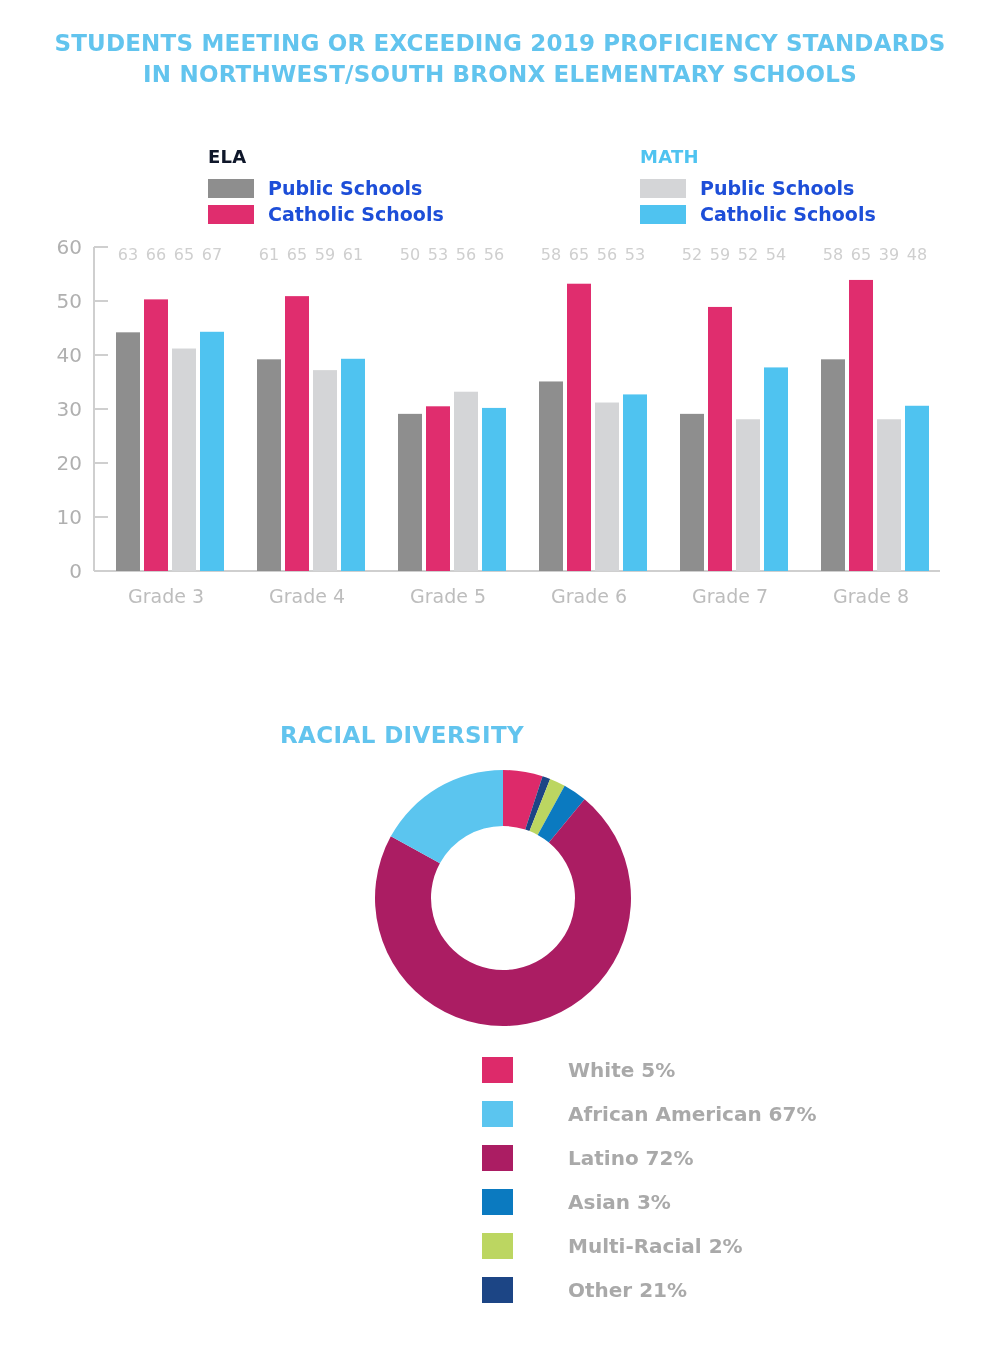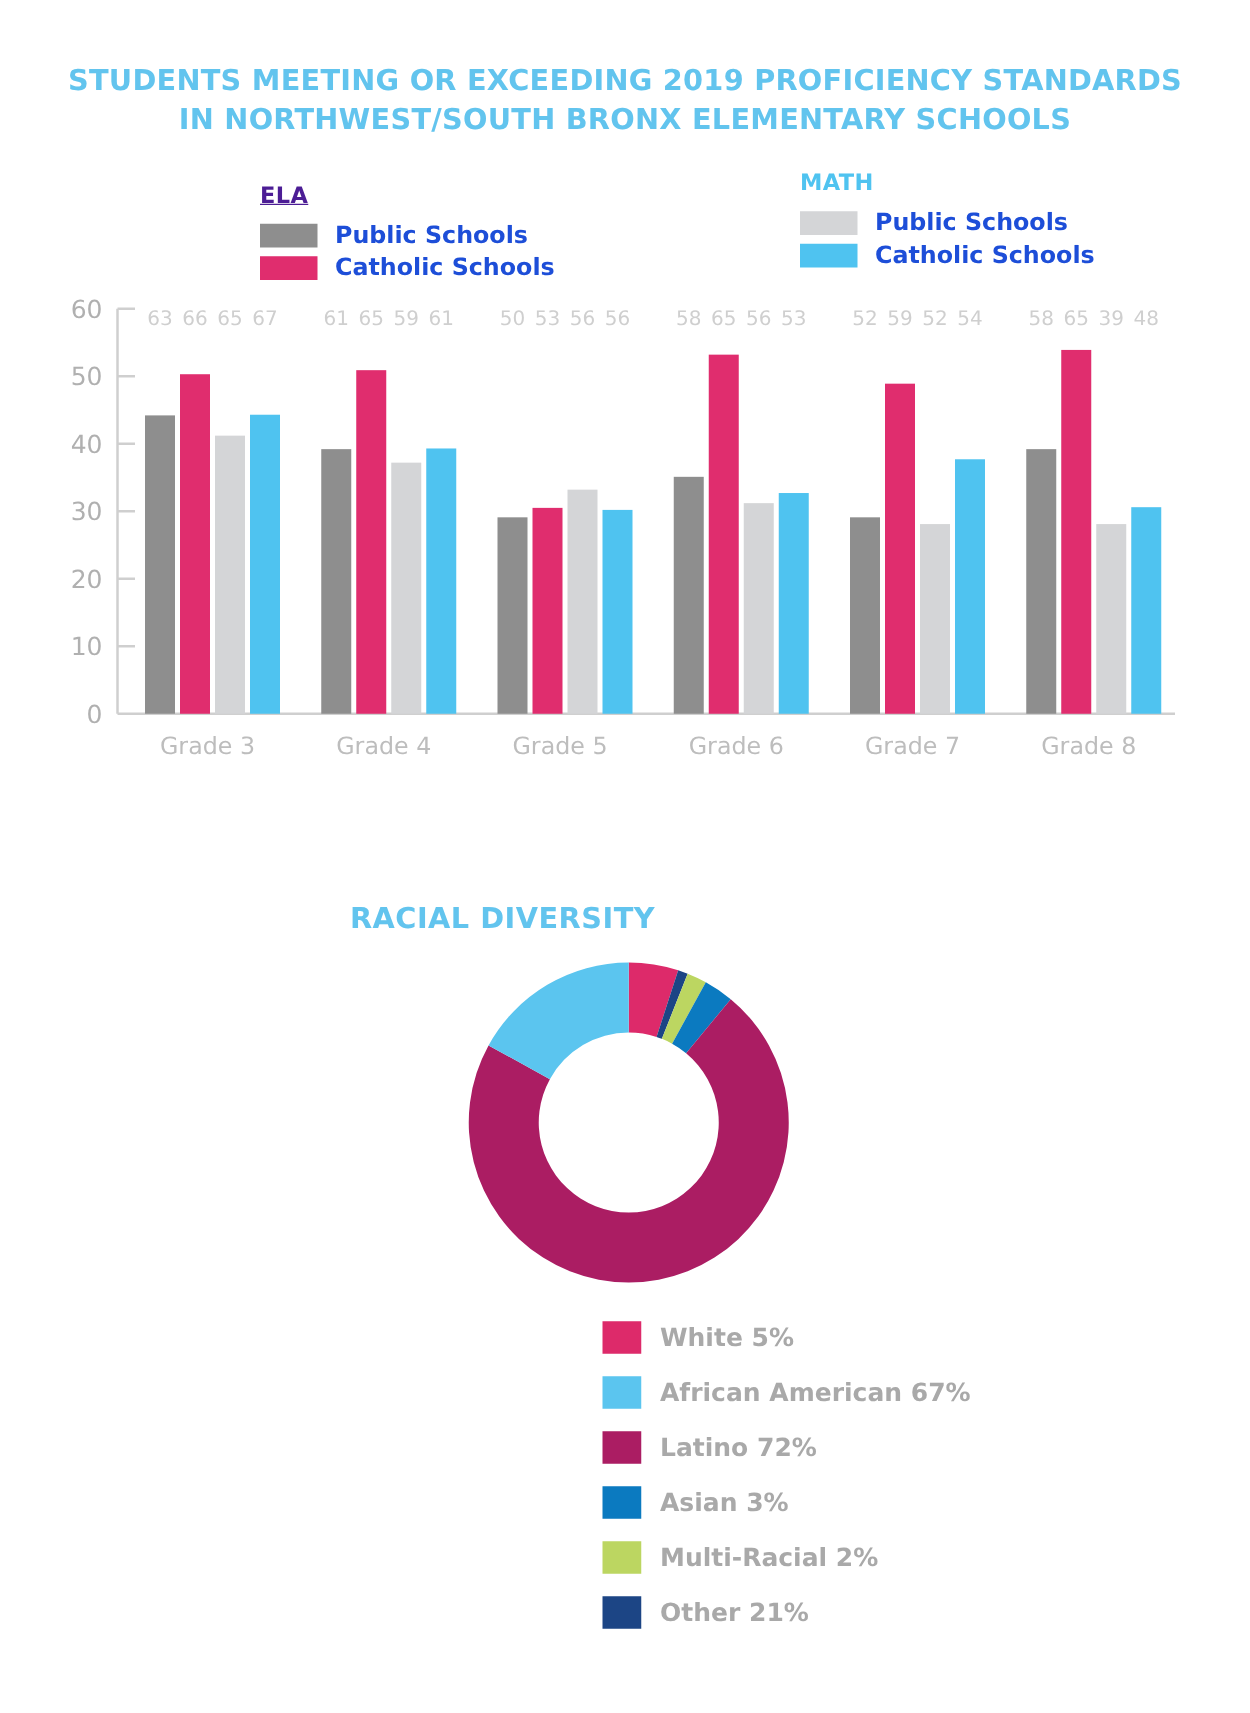--- a/index.html
+++ b/index.html
@@ -5,33 +5,33 @@
   html,body{margin:0;padding:0;}
   body{
     width:1000px;height:1370px;background:#ffffff;
     font-family:"DejaVu Sans","Liberation Sans",sans-serif;
     overflow:hidden;position:relative;
   }
   .page{position:absolute;inset:0;}
 
   
   .title{
-    position:absolute;top:50px;left:0;width:1000px;
+    position:absolute;top:28px;left:0;width:1000px;
     text-align:center;color:#62c4ee;
     font-size:23px;font-weight:bold;line-height:31px;
     letter-spacing:.2px;
   }
 
   
   .legend-block{position:absolute;}
   .legend-head{
     font-size:18px;font-weight:bold;letter-spacing:.3px;
     margin-bottom:8px;
   }
-  .legend-head.ela{color:#4c1d95;text-decoration:underline;}
+  .legend-head.ela{color:#0f172a;}
   .legend-head.math{color:#4fc3f0;}
   .legend-row{display:flex;align-items:center;height:26px;}
   .legend-swatch{width:46px;height:19px;display:block;}
   .legend-text{
     margin-left:14px;color:#1d4ed8;font-size:19px;font-weight:bold;
     white-space:nowrap;
   }
 
   
   .chart{position:absolute;left:0;top:236px;width:1000px;height:400px;}
@@ -51,21 +51,21 @@
   }
 
   
   .donut-title{
     position:absolute;top:722px;left:0;width:804px;text-align:center;
     color:#62c4ee;font-size:23px;font-weight:bold;letter-spacing:.4px;
   }
   .donut-wrap{position:absolute;left:0;top:760px;width:1000px;height:280px;}
 
   .pie-legend{position:absolute;left:482px;top:1048px;}
-  .pie-legend-row{display:flex;align-items:center;height:44px;}
+  .pie-legend-row{display:flex;align-items:center;height:44px;gap:40px;}
   .pie-swatch{width:31px;height:26px;display:block;flex:none;}
   .pie-text{
     margin-left:15px;color:#a9a9a9;font-size:20px;font-weight:bold;
     white-space:nowrap;
   }
 </style>
 </head>
 <body>
 
 <div class="page">
@@ -80,21 +80,21 @@
     <div class="legend-row">
       <span class="legend-swatch" style="background:#8e8e8e;"></span>
       <span class="legend-text">Public Schools</span>
     </div>
     <div class="legend-row">
       <span class="legend-swatch" style="background:#e02d6e;"></span>
       <span class="legend-text">Catholic Schools</span>
     </div>
   </div>
 
-  <div class="legend-block" style="left:640px;top:136px;">
+  <div class="legend-block" style="left:640px;top:146px;">
     <div class="legend-head math">MATH</div>
     <div class="legend-row">
       <span class="legend-swatch" style="background:#d4d5d7;"></span>
       <span class="legend-text">Public Schools</span>
     </div>
     <div class="legend-row">
       <span class="legend-swatch" style="background:#4fc3f0;"></span>
       <span class="legend-text">Catholic Schools</span>
     </div>
   </div>

